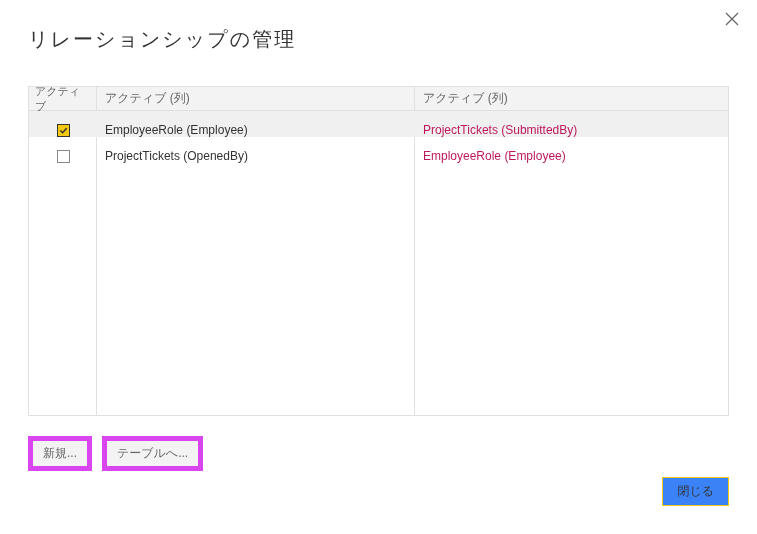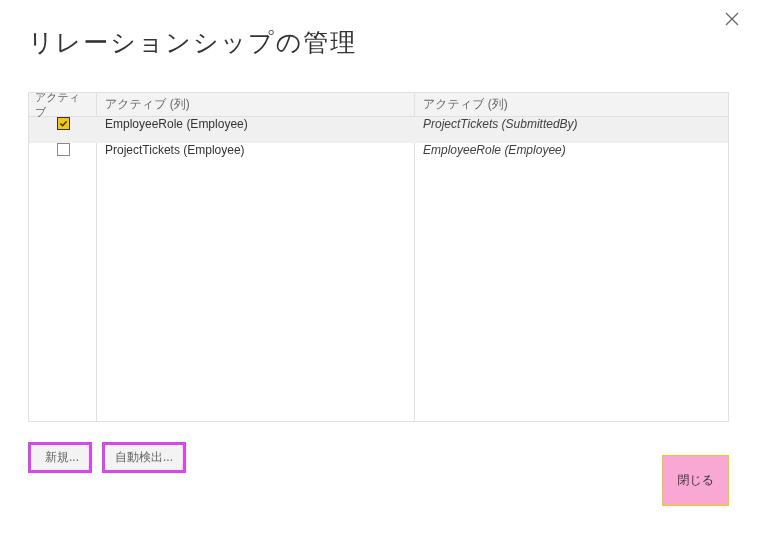--- a/index.html
+++ b/index.html
@@ -21,21 +21,21 @@
       position: absolute;
       top: 12px;
       right: 14px;
       width: 18px;
       height: 18px;
       cursor: pointer;
       color: #666;
     }
     .close-btn svg { width: 14px; height: 14px; }
     .title {
-      font-size: 25px;
+      font-size: 20px;
       font-weight: 400;
       color: #333;
       letter-spacing: 2px;
       margin-top: 8px;
       margin-bottom: 24px;
     }
     .grid {
       border: 1px solid #e0e0e0;
       width: 100%;
       height: 330px;
@@ -75,43 +75,42 @@
       padding: 0 8px;
       font-size: 12px;
       color: #666;
       height: 100%;
       display: flex;
       align-items: center;
     }
     .grid-row {
       display: flex;
       height: 26px;
-      align-items: flex-start;
+      align-items: flex-end;
     }
     .grid-row.selected {
       background: #f0f0f0;
     }
     .cell-active {
       width: 68px;
       display: flex;
       justify-content: center;
       align-items: center;
     }
     .cell-from {
       width: 318px;
       padding: 0 8px;
       font-size: 12px;
       color: #333;
     }
     .cell-to {
       flex: 1;
       padding: 0 8px;
       font-size: 12px;
-      color: #404040;
-      font-style: italic;
+      color: #be185d;
     }
     .checkbox {
       width: 13px;
       height: 13px;
       border: 1px solid #888;
       display: inline-flex;
       align-items: center;
       justify-content: center;
       background: #fff;
     }
@@ -122,41 +121,41 @@
     .checkbox.checked svg {
       width: 9px;
       height: 9px;
     }
     .button-bar {
       margin-top: 20px;
       display: flex;
       gap: 10px;
     }
     .btn {
-      border: 3px solid #d946ef;
+      border: 5px solid #d946ef;
       background: #f3f3f3;
       color: #666;
       font-size: 12px;
       padding: 4px 10px;
       min-width: 64px;
       text-align: right;
       cursor: pointer;
       font-family: inherit;
     }
     .footer {
       position: absolute;
       bottom: 28px;
       right: 28px;
     }
     .btn-primary {
-      background: #f9a8d4;
+      background: #3b82f6;
       border: 1px solid #f2c811;
       color: #333;
       font-size: 12px;
-      padding: 16px 14px;
+      padding: 5px 14px;
       cursor: pointer;
       font-family: inherit;
     }
     
     .grid-scroll {
       position: relative;
       flex: 1;
     }
     .col-borders {
       position: absolute;
@@ -207,29 +206,29 @@
                 </svg>
             </span>
           </div>
           <div class="cell-from">EmployeeRole (Employee)</div>
           <div class="cell-to">ProjectTickets (SubmittedBy)</div>
         </div>
         <div class="grid-row">
           <div class="cell-active">
             <span class="checkbox"></span>
           </div>
-          <div class="cell-from">ProjectTickets (Employee)</div>
+          <div class="cell-from">ProjectTickets (OpenedBy)</div>
           <div class="cell-to">EmployeeRole (Employee)</div>
         </div>
       </div>
     </div>
   </div>
 
   <div class="button-bar">
     <button class="btn">新規...</button>
-    <button class="btn">自動検出...</button>
+    <button class="btn">テーブルへ...</button>
   </div>
 
   <div class="footer">
     <button class="btn-primary">閉じる</button>
   </div>
 
 </div>
 
 </body></html>

